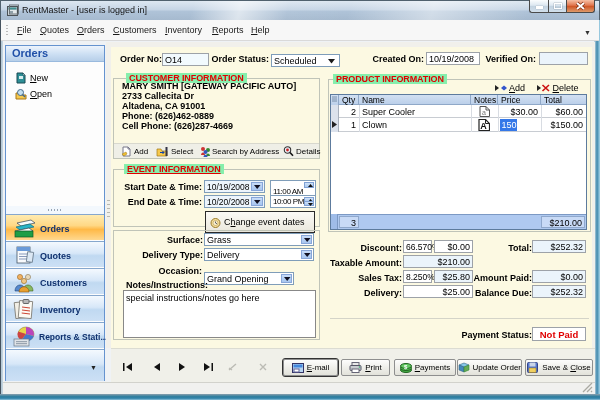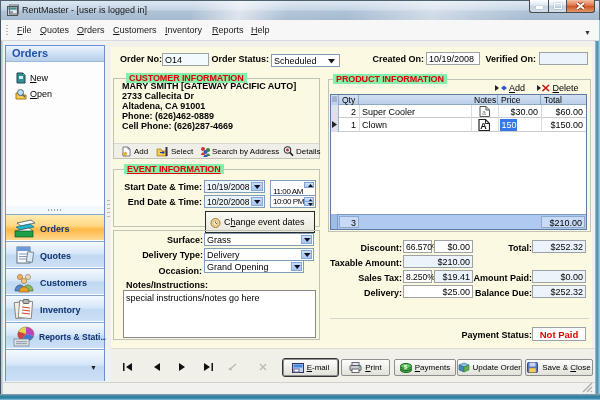--- a/index.html
+++ b/index.html
@@ -311,21 +311,21 @@
       </svg>
     </div></div>
 <label class="b" style="left:115px;top:250px;width:88px;text-align:right;">Delivery Type:</label>
 <div class="fld" style="left:204px;top:248px;width:110px;height:13px;border-color:#7F9DB9;">Delivery
   <div class="combo-btn" style="right:1px;width:11px;">
       <svg width="7" height="4">
         <path d="M0 0 L6.5 0 L3.2 4 Z" fill="#111122"></path>
       </svg>
     </div></div>
 <label class="b" style="left:98px;top:266px;width:104px;text-align:right;">Occasion:</label>
-<div class="fld" style="left:204px;top:260px;width:100px;height:13px;border-color:#7F9DB9;">Grand Opening
+<div class="fld" style="left:204px;top:272px;width:90px;height:13px;border-color:#7F9DB9;">Grand Opening
   <div class="combo-btn" style="right:1px;width:11px;">
       <svg width="7" height="4">
         <path d="M0 0 L6.5 0 L3.2 4 Z" fill="#111122"></path>
       </svg>
     </div></div>
 <label class="b" style="left:126px;top:280px;">Notes/Instructions:</label>
 <div class="fld" style="left:123px;top:290px;width:193px;height:48px;align-items:flex-start;padding-top:2px;border-color:#888;">special instructions/notes go here</div>
 
 <div class="grp" style="left:328px;top:79px;width:263px;height:153px;"></div>
 <div class="red-head" style="left:333px;top:74px;">PRODUCT INFORMATION</div>
@@ -340,20 +340,21 @@
       <path d="M5.5 1 L12 7 M12 1 L5.5 7" stroke="#CC1111" stroke-width="1.6"></path>
     </svg> <span class="u">D</span>elete</div>
 
 <div class="abs" id="grid" style="left:330px;top:94px;width:257px;height:136px;border:1px solid #5D7B9D;background:#fff;">
 
   <div class="abs" style="left:0;top:0;width:255px;height:10px;background:linear-gradient(180deg,#D2E0F2,#BCD0EA);border-bottom:1px solid #8FA8C8;"></div>
   <div class="abs" style="left:0;top:0;width:8px;height:10px;background:linear-gradient(180deg,#D2E0F2,#BCD0EA);border-right:1px solid #8FA8C8;"><svg width="6" height="8" style="margin:1px">
         <path d="M0 1 H5 M0 3 H5 M0 5 H5" stroke="#667C98" stroke-width=".8"></path>
       </svg></div>
   <div class="abs" style="left:8px;top:0;width:20px;height:10px;border-right:1px solid #8FA8C8;font-size:8.5px;padding:0px 0 0 3px;">Qty</div>
+  <div class="abs" style="left:28px;top:0;width:112px;height:10px;border-right:1px solid #8FA8C8;font-size:8.5px;padding:0px 0 0 3px;">Name</div>
   <div class="abs" style="left:140px;top:0;width:27px;height:10px;border-right:1px solid #8FA8C8;font-size:8.5px;padding:0px 0 0 3px;">Notes</div>
   <div class="abs" style="left:167px;top:0;width:43px;height:10px;border-right:1px solid #8FA8C8;font-size:8.5px;padding:0px 0 0 3px;">Price</div>
   <div class="abs" style="left:210px;top:0;width:45px;height:10px;font-size:8.5px;padding:0px 0 0 3px;">Total</div>
 
   <div class="abs" style="left:0;top:10px;width:255px;height:13px;border-bottom:1px solid #C8CCD2;"></div>
   <div class="abs" style="left:0;top:10px;width:8px;height:13px;background:#DCE2EC;border-right:1px solid #A8B0BC;"></div>
   <div class="abs" style="left:8px;top:12px;width:17px;text-align:right;">2</div>
   <div class="abs" style="left:31px;top:12px;">Super Cooler</div>
   <svg class="abs" style="left:148px;top:11px;" width="11" height="11">
       <path d="M1 .5 L7 .5 L10.5 4 L10.5 10.5 L1 10.5 Z" fill="#fff" stroke="#555" stroke-width="1"></path>
@@ -395,21 +396,21 @@
 <div class="fld" style="left:403px;top:240px;width:29px;height:13px;font-size:8.5px;">66.570%</div>
 <div class="fld ra" style="left:434px;top:240px;width:39px;height:13px;">$0.00</div>
 <label class="b" style="left:428px;top:243px;width:104px;text-align:right;">Total:</label>
 <div class="fld blue ra" style="left:532px;top:240px;width:54px;height:13px;">$252.32</div>
 
 <label class="b" style="left:300px;top:258px;width:102px;text-align:right;">Taxable Amount:</label>
 <div class="fld blue ra" style="left:403px;top:255px;width:70px;height:13px;">$210.00</div>
 
 <label class="b" style="left:300px;top:273px;width:102px;text-align:right;">Sales Tax:</label>
 <div class="fld" style="left:403px;top:270px;width:29px;height:13px;font-size:8.5px;">8.250%</div>
-<div class="fld blue ra" style="left:434px;top:270px;width:39px;height:13px;">$19.41</div>
+<div class="fld blue ra" style="left:434px;top:270px;width:39px;height:13px;">$25.80</div>
 <label class="b" style="left:428px;top:273px;width:104px;text-align:right;">Amount Paid:</label>
 <div class="fld blue ra" style="left:532px;top:270px;width:54px;height:13px;">$0.00</div>
 
 <label class="b" style="left:300px;top:288px;width:102px;text-align:right;">Delivery:</label>
 <div class="fld ra" style="left:403px;top:285px;width:70px;height:13px;">$25.00</div>
 <label class="b" style="left:428px;top:288px;width:104px;text-align:right;">Balance Due:</label>
 <div class="fld blue ra" style="left:532px;top:285px;width:54px;height:13px;">$252.32</div>
 
 <div class="abs" style="left:330px;top:318px;width:259px;height:1px;background:#D4D4C8;"></div>
 <label class="b" style="left:428px;top:330px;width:104px;text-align:right;">Payment Status:</label>

